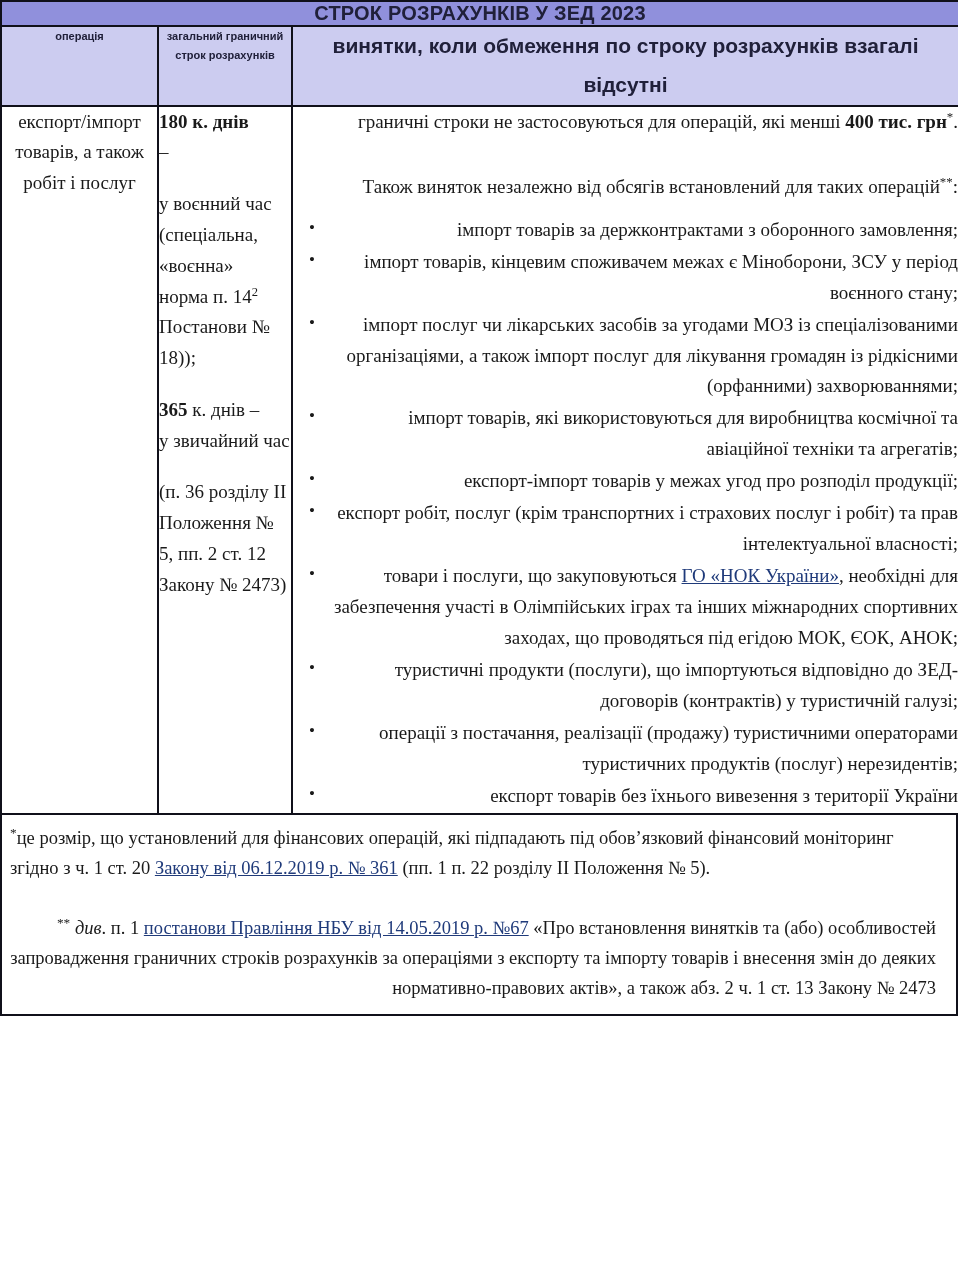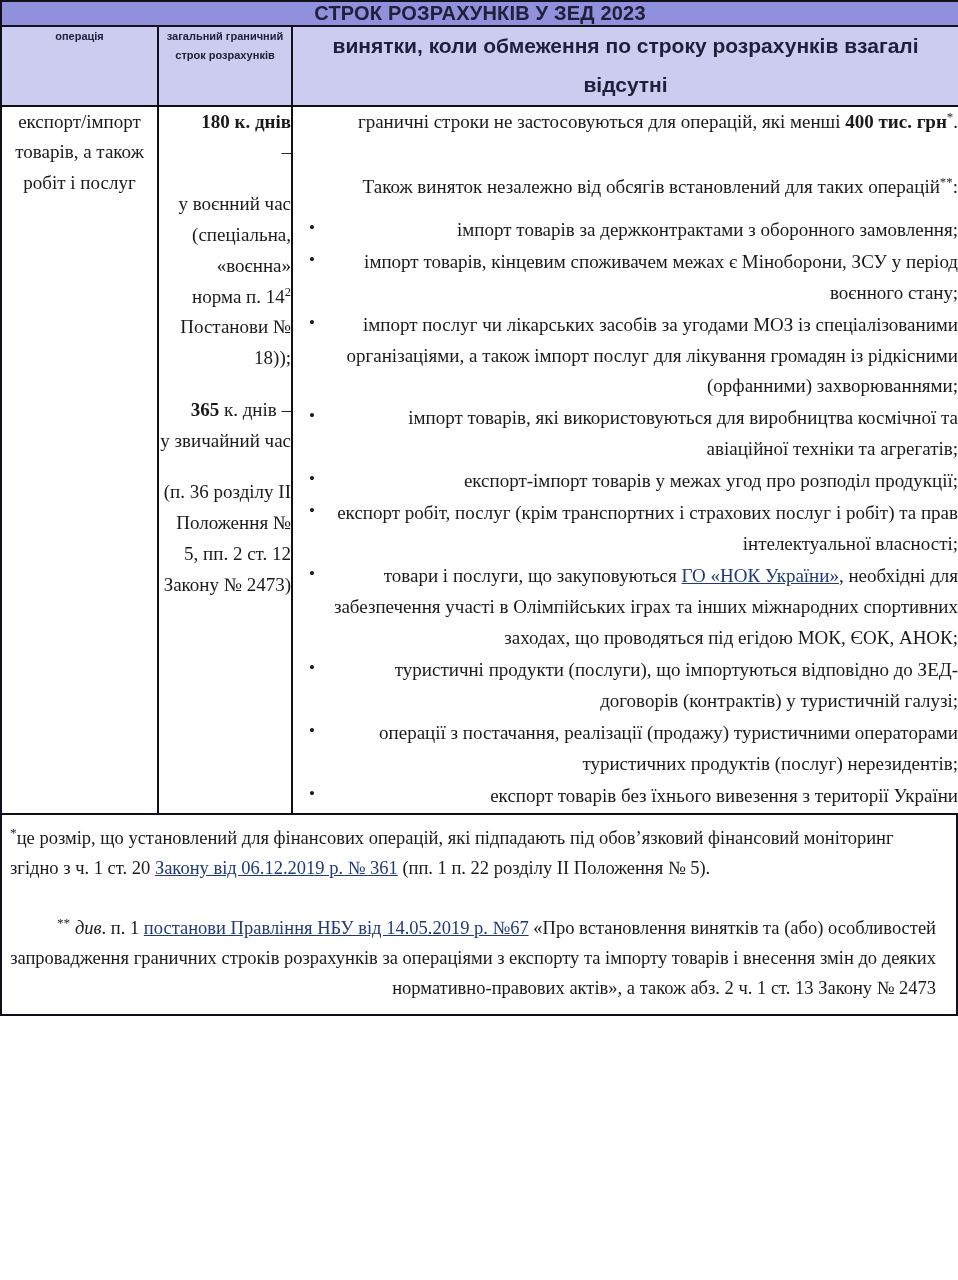--- a/index.html
+++ b/index.html
@@ -76,21 +76,21 @@
 
   
   .cell-op {
     text-align: center;
     vertical-align: middle;
     font-size: 19px;
     line-height: 1.62;
     padding: 10px 4px;
   }
   .cell-term {
-    text-align: right;
+    text-align: left;
     vertical-align: middle;
     font-size: 19px;
     line-height: 1.62;
     padding: 10px 5px;
   }
   .cell-term p { margin: 0; }
   .cell-term .gap { height: 21px; }
   .cell-term b { font-weight: bold; }
   .cell-term sup {
     font-size: 0.66em;

